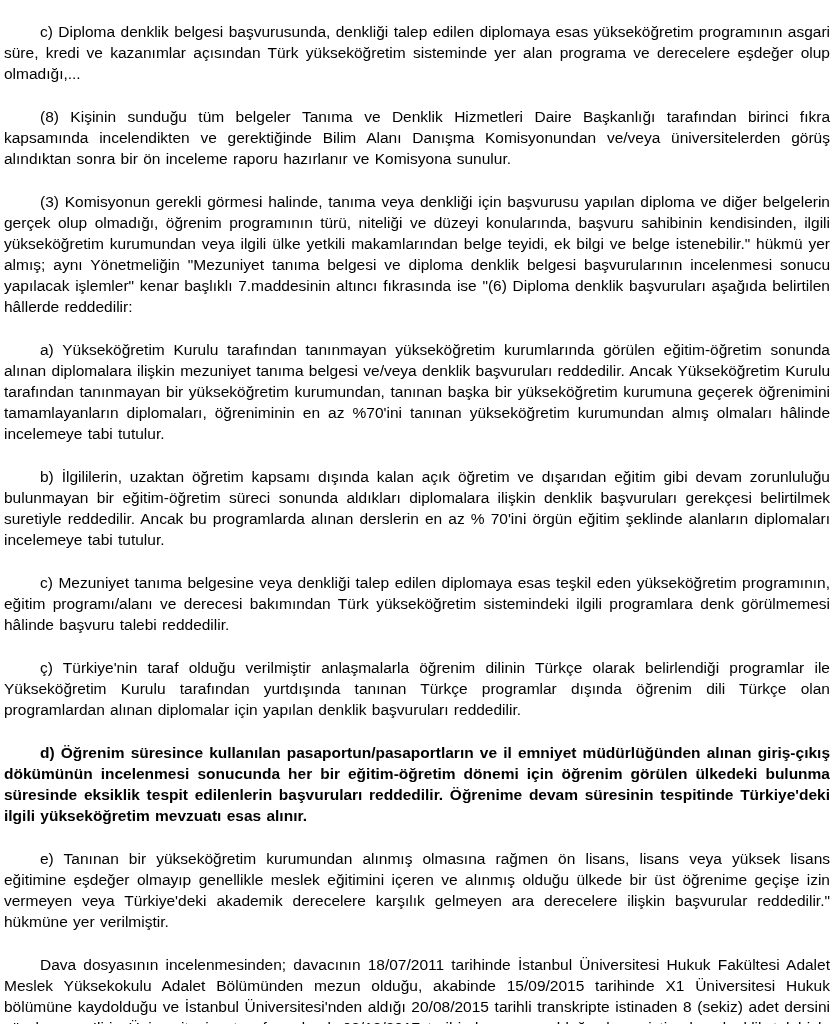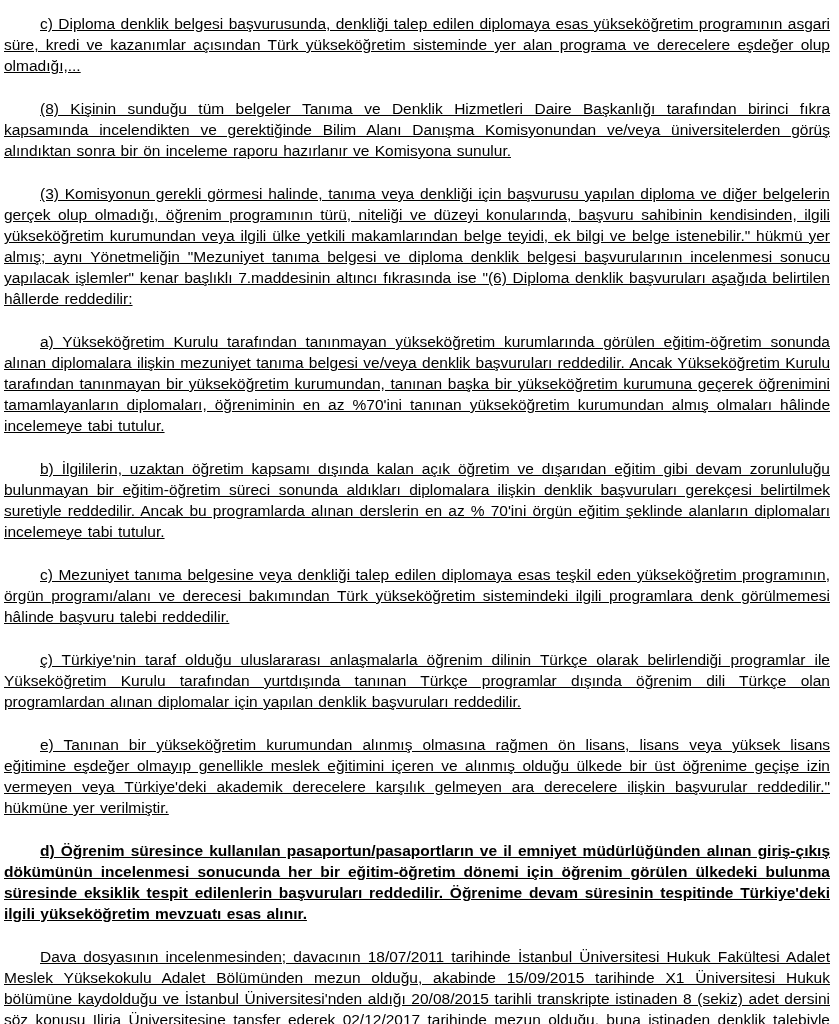--- a/index.html
+++ b/index.html
@@ -15,42 +15,41 @@
     color: #000000;
   }
   .page {
     box-sizing: border-box;
     width: 839px;
     height: 1024px;
     padding: 5px 9px 0 4px;
     background: #ffffff;
   }
   p.para {
-    margin: 8px 0 22px 0;
+    margin: 16px 0 22px 0;
     font-size: 15.5px;
     line-height: 21px;
     text-align: justify;
     text-indent: 36px;
     word-spacing: 1px;
-    text-decoration: underline;
   }
   p.para.bold {
     font-weight: bold;
   }
   p.para:last-child {
     margin-bottom: 0;
   }
 </style>
 </head>
 <body>
 
 <div class="page">
   <p class="para">c) Diploma denklik belgesi başvurusunda, denkliği talep edilen diplomaya esas yükseköğretim programının asgari süre, kredi ve kazanımlar açısından Türk yükseköğretim sisteminde yer alan programa ve derecelere eşdeğer olup olmadığı,...</p>
   <p class="para">(8) Kişinin sunduğu tüm belgeler Tanıma ve Denklik Hizmetleri Daire Başkanlığı tarafından birinci fıkra kapsamında incelendikten ve gerektiğinde Bilim Alanı Danışma Komisyonundan ve/veya üniversitelerden görüş alındıktan sonra bir ön inceleme raporu hazırlanır ve Komisyona sunulur.</p>
   <p class="para">(3) Komisyonun gerekli görmesi halinde, tanıma veya denkliği için başvurusu yapılan diploma ve diğer belgelerin gerçek olup olmadığı, öğrenim programının türü, niteliği ve düzeyi konularında, başvuru sahibinin kendisinden, ilgili yükseköğretim kurumundan veya ilgili ülke yetkili makamlarından belge teyidi, ek bilgi ve belge istenebilir." hükmü yer almış; aynı Yönetmeliğin "Mezuniyet tanıma belgesi ve diploma denklik belgesi başvurularının incelenmesi sonucu yapılacak işlemler" kenar başlıklı 7.maddesinin altıncı fıkrasında ise "(6) Diploma denklik başvuruları aşağıda belirtilen hâllerde reddedilir:</p>
   <p class="para">a) Yükseköğretim Kurulu tarafından tanınmayan yükseköğretim kurumlarında görülen eğitim-öğretim sonunda alınan diplomalara ilişkin mezuniyet tanıma belgesi ve/veya denklik başvuruları reddedilir. Ancak Yükseköğretim Kurulu tarafından tanınmayan bir yükseköğretim kurumundan, tanınan başka bir yükseköğretim kurumuna geçerek öğrenimini tamamlayanların diplomaları, öğreniminin en az %70'ini tanınan yükseköğretim kurumundan almış olmaları hâlinde incelemeye tabi tutulur.</p>
   <p class="para">b) İlgililerin, uzaktan öğretim kapsamı dışında kalan açık öğretim ve dışarıdan eğitim gibi devam zorunluluğu bulunmayan bir eğitim-öğretim süreci sonunda aldıkları diplomalara ilişkin denklik başvuruları gerekçesi belirtilmek suretiyle reddedilir. Ancak bu programlarda alınan derslerin en az % 70'ini örgün eğitim şeklinde alanların diplomaları incelemeye tabi tutulur.</p>
-  <p class="para">c) Mezuniyet tanıma belgesine veya denkliği talep edilen diplomaya esas teşkil eden yükseköğretim programının, örgün programı/alanı ve derecesi bakımından Türk yükseköğretim sistemindeki ilgili programlara denk görülmemesi hâlinde başvuru talebi reddedilir.</p>
-  <p class="para">ç) Türkiye'nin taraf olduğu uluslararası anlaşmalarla öğrenim dilinin Türkçe olarak belirlendiği programlar ile Yükseköğretim Kurulu tarafından yurtdışında tanınan Türkçe programlar dışında öğrenim dili Türkçe olan programlardan alınan diplomalar için yapılan denklik başvuruları reddedilir.</p>
+  <p class="para">c) Mezuniyet tanıma belgesine veya denkliği talep edilen diplomaya esas teşkil eden yükseköğretim programının, eğitim programı/alanı ve derecesi bakımından Türk yükseköğretim sistemindeki ilgili programlara denk görülmemesi hâlinde başvuru talebi reddedilir.</p>
+  <p class="para">ç) Türkiye'nin taraf olduğu verilmiştir anlaşmalarla öğrenim dilinin Türkçe olarak belirlendiği programlar ile Yükseköğretim Kurulu tarafından yurtdışında tanınan Türkçe programlar dışında öğrenim dili Türkçe olan programlardan alınan diplomalar için yapılan denklik başvuruları reddedilir.</p>
+  <p class="para bold">d) Öğrenim süresince kullanılan pasaportun/pasaportların ve il emniyet müdürlüğünden alınan giriş-çıkış dökümünün incelenmesi sonucunda her bir eğitim-öğretim dönemi için öğrenim görülen ülkedeki bulunma süresinde eksiklik tespit edilenlerin başvuruları reddedilir. Öğrenime devam süresinin tespitinde Türkiye'deki ilgili yükseköğretim mevzuatı esas alınır.</p>
   <p class="para">e) Tanınan bir yükseköğretim kurumundan alınmış olmasına rağmen ön lisans, lisans veya yüksek lisans eğitimine eşdeğer olmayıp genellikle meslek eğitimini içeren ve alınmış olduğu ülkede bir üst öğrenime geçişe izin vermeyen veya Türkiye'deki akademik derecelere karşılık gelmeyen ara derecelere ilişkin başvurular reddedilir." hükmüne yer verilmiştir.</p>
-  <p class="para bold">d) Öğrenim süresince kullanılan pasaportun/pasaportların ve il emniyet müdürlüğünden alınan giriş-çıkış dökümünün incelenmesi sonucunda her bir eğitim-öğretim dönemi için öğrenim görülen ülkedeki bulunma süresinde eksiklik tespit edilenlerin başvuruları reddedilir. Öğrenime devam süresinin tespitinde Türkiye'deki ilgili yükseköğretim mevzuatı esas alınır.</p>
   <p class="para">Dava dosyasının incelenmesinden; davacının 18/07/2011 tarihinde İstanbul Üniversitesi Hukuk Fakültesi Adalet Meslek Yüksekokulu Adalet Bölümünden mezun olduğu, akabinde 15/09/2015 tarihinde X1 Üniversitesi Hukuk bölümüne kaydolduğu ve İstanbul Üniversitesi'nden aldığı 20/08/2015 tarihli transkripte istinaden 8 (sekiz) adet dersini söz konusu Iliria Üniversitesine tansfer ederek 02/12/2017 tarihinde mezun olduğu, buna istinaden denklik talebiyle yapmış olduğu 10/01/2019 tarihli başvurunun, davalı idare tarafından</p>
 </div>
 
 </body></html>

